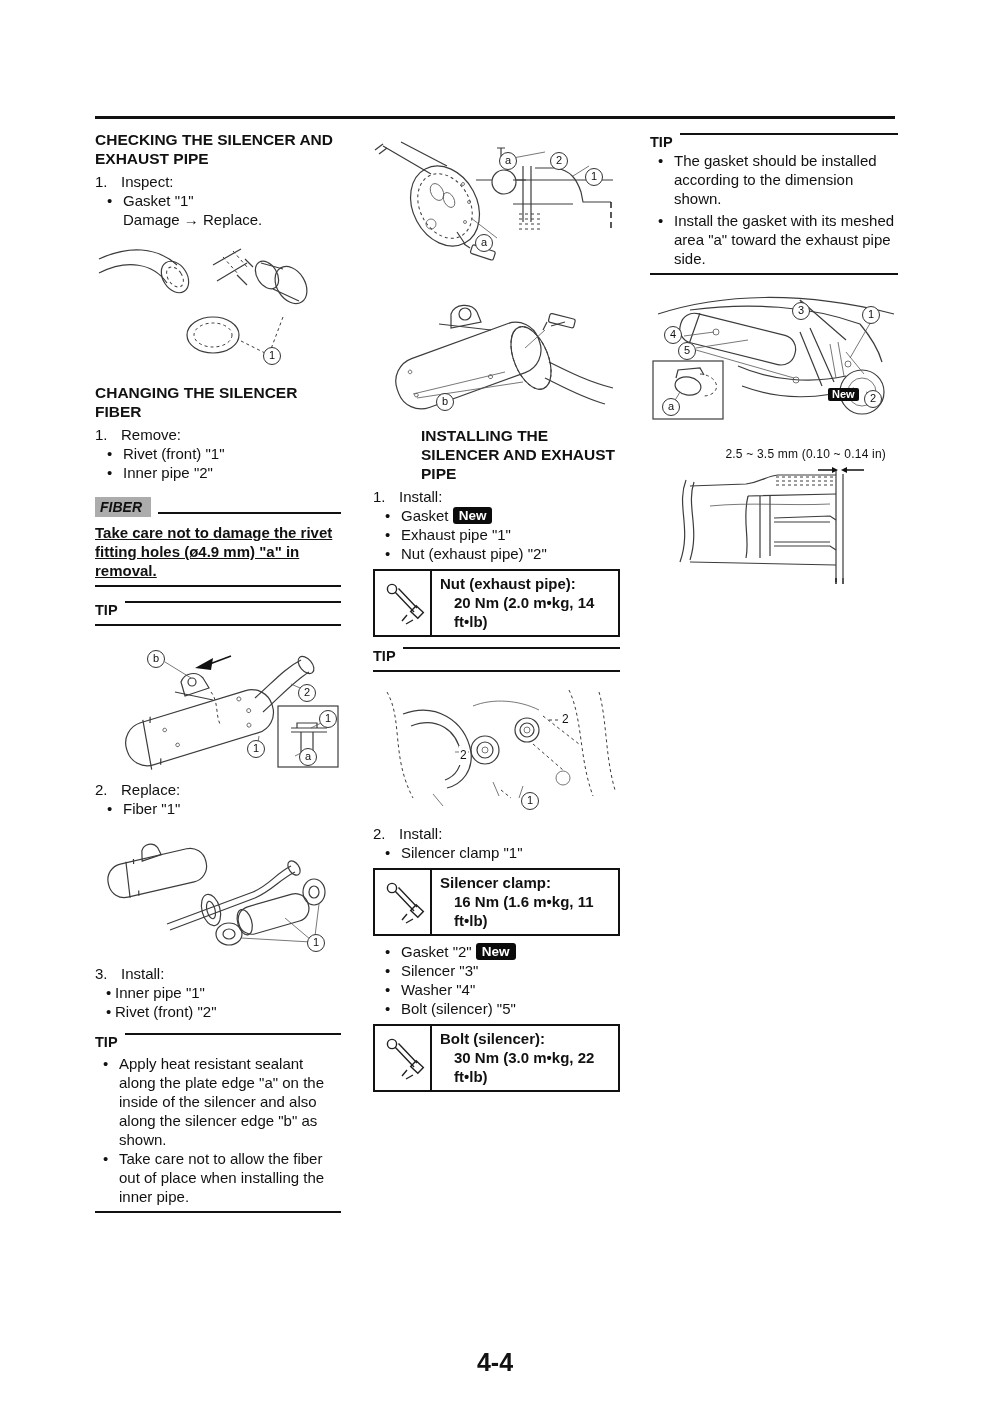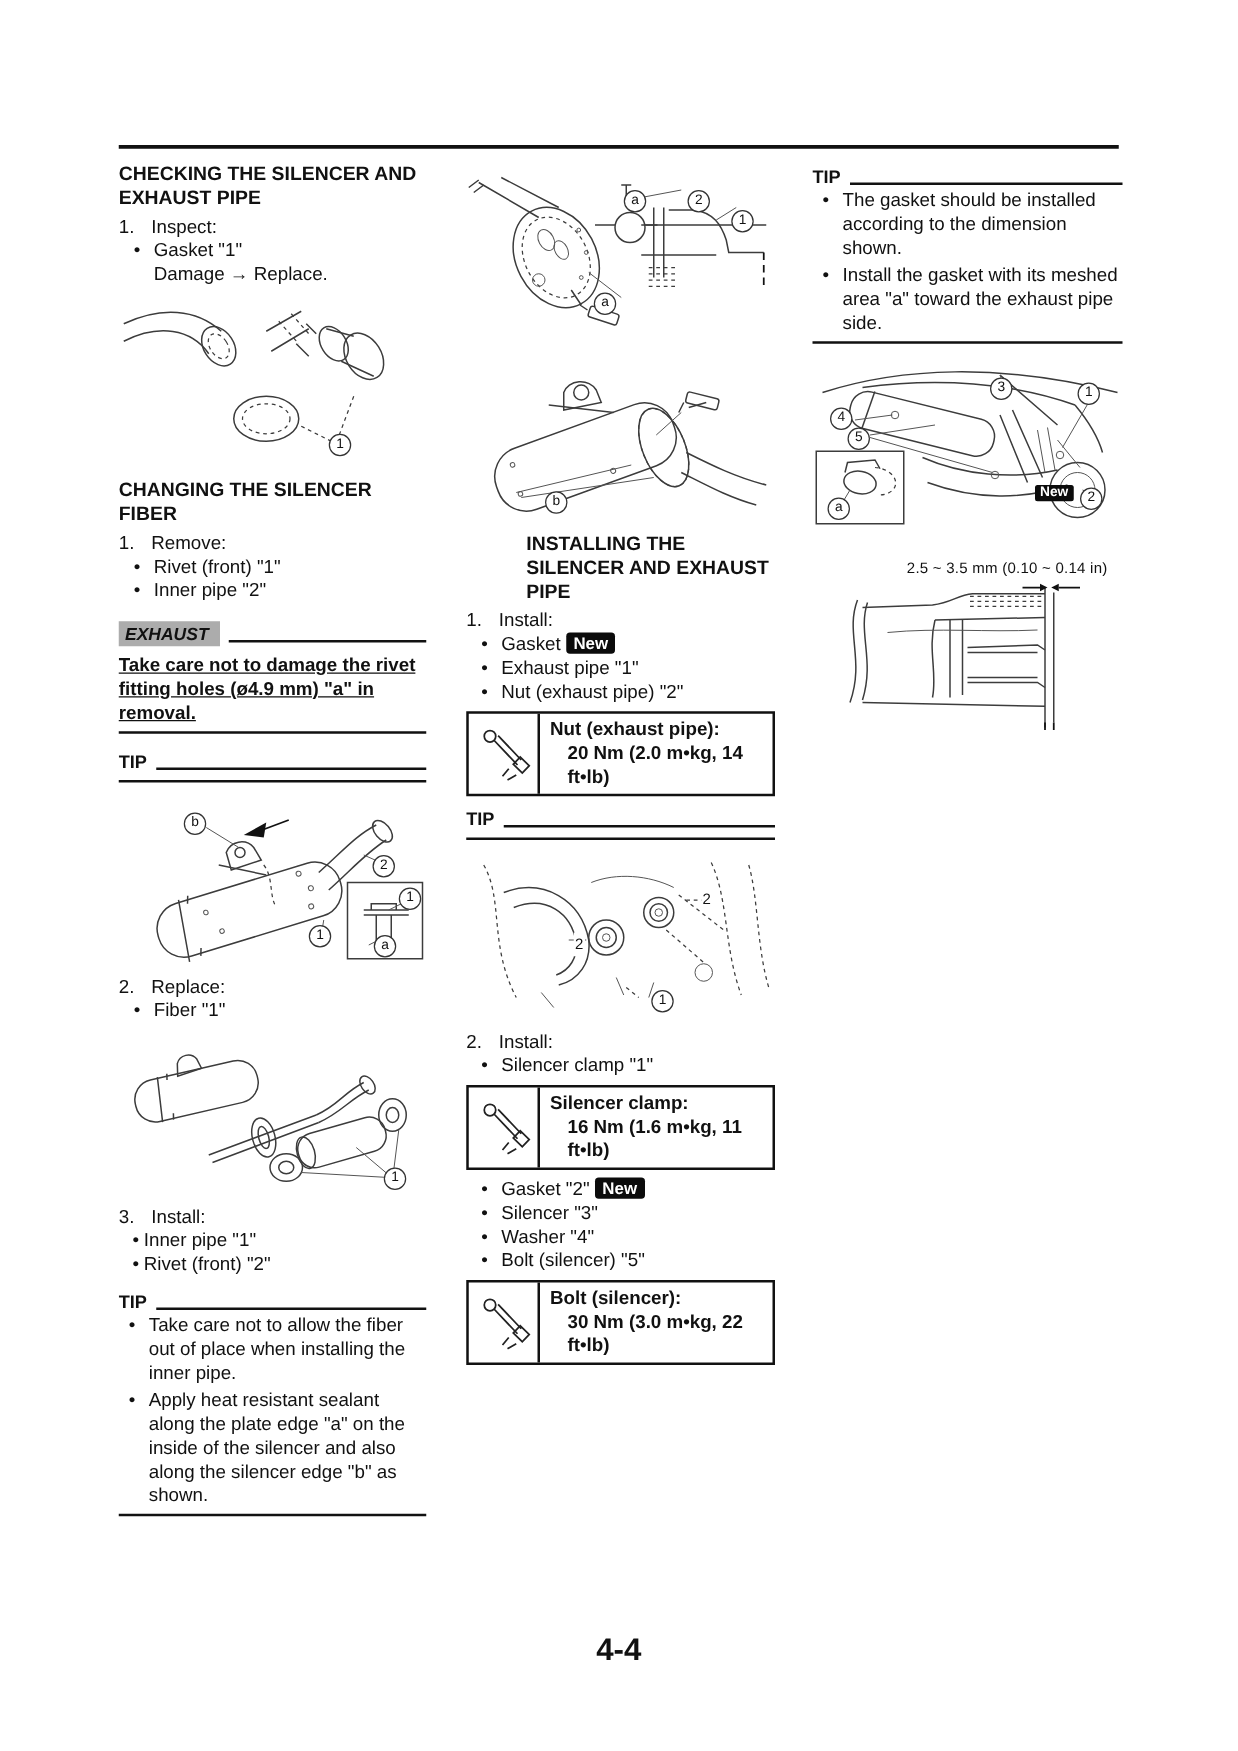--- a/index.html
+++ b/index.html
@@ -15,21 +15,21 @@
   .h3{font-size:15.5px;font-weight:bold;line-height:19px;margin:0;}
   .step{margin-top:4px;}
   .stepnum{display:inline-block;width:26px;}
   .bul{position:relative;padding-left:28px;margin-top:0;}
   .bul::before{content:"\2022";position:absolute;left:12px;}
   .bul-tight{position:relative;padding-left:20px;}
   .bul-tight::before{content:"\2022";position:absolute;left:11px;}
   .bul-r{position:relative;padding-left:24px;}
   .bul-r::before{content:"\2022";position:absolute;left:8px;}
   .sub{padding-left:28px;}
-  .tip-head{display:flex;align-items:flex-end;margin-top:14px;}
+  .tip-head{display:flex;align-items:flex-start;margin-top:14px;}
   .tip-label{font-size:14.5px;font-weight:bold;line-height:18px;}
   .tip-fill{flex:1;border-bottom:2px solid #111;margin-bottom:3px;margin-left:7px;}
   .rule-end{border-bottom:2px solid #111;margin-top:5px;}
   .notice-head{display:flex;align-items:flex-end;margin-top:15px;}
   .notice-badge{background:#acacac;color:#111;font-weight:bold;font-style:italic;
                 font-size:14px;line-height:18px;padding:1px 9px 1px 5px;}
   .bold{font-weight:bold;text-decoration:underline;}
   .fig{position:relative;}
   .fig svg{display:block;}
   .co{position:absolute;width:16px;height:16px;border:1.3px solid #333;border-radius:50%;
@@ -37,21 +37,21 @@
   .plain-callout{position:absolute;font-size:12px;background:#fff;padding:0 1px;}
   .new-badge{display:inline-block;background:#0b0b0b;color:#fff;font-weight:bold;
              font-size:13.5px;line-height:17px;padding:0 6px;border-radius:3px;vertical-align:1px;}
   .new-badge-fig{position:absolute;background:#0b0b0b;color:#fff;font-weight:bold;
              font-size:11px;line-height:13px;padding:0 4px;border-radius:2px;}
   .torque-box{display:flex;border:2px solid #111;margin-top:6px;background:#fff;}
   .torque-icon-cell{width:55px;border-right:2px solid #111;display:flex;align-items:center;justify-content:center;}
   .torque-text{flex:1;padding:3px 6px 4px 8px;font-weight:bold;}
   .torque-spec{padding-left:14px;}
   .dim-label{font-size:12px;text-align:right;padding-right:12px;letter-spacing:0.2px;}
-  .footer-page{position:absolute;left:0;top:1306px;width:990px;text-align:center;
+  .footer-page{position:absolute;left:0;top:1348px;width:990px;text-align:center;
                font-size:25px;font-weight:bold;}
   .ln{stroke:#3c3c3c;stroke-width:1.2;fill:none;}
   .lnthin{stroke:#555;stroke-width:0.8;fill:none;}
   .lnd{stroke:#3c3c3c;stroke-width:1;fill:none;stroke-dasharray:3 3;}
   .lnblk{stroke:#111;stroke-width:1.4;fill:none;}
 </style>
 </head>
 <body>
 
 <div class="page">
@@ -83,21 +83,21 @@
       </svg>
       <span class="co" style="left:168px;top:110px;">1</span>
     </div>
 
     <div class="h3" style="margin-top:12px;">CHANGING THE SILENCER FIBER</div>
     <div class="step"><span class="stepnum">1.</span><span>Remove:</span></div>
     <div class="bul">Rivet (front) "1"</div>
     <div class="bul">Inner pipe "2"</div>
 
     <div class="notice-head">
-      <span class="notice-badge">EXHAUST</span>
+      <span class="notice-badge">FIBER</span>
       <span class="tip-fill"></span>
     </div>
     <div class="bold" style="margin-top:6px;">Take care not to damage the rivet fitting holes (ø4.9 mm) "a" in removal.</div>
     <div class="rule-end"></div>
 
     <div class="tip-head">
       <span class="tip-label">TIP</span>
       <span class="tip-fill"></span>
     </div>
     <div class="rule-end"></div>
@@ -163,22 +163,22 @@
     </div>
 
     <div class="step" style="margin-top:12px;"><span class="stepnum">3.</span><span>Install:</span></div>
     <div class="bul-tight">Inner pipe "1"</div>
     <div class="bul-tight">Rivet (front) "2"</div>
 
     <div class="tip-head" style="margin-top:12px;">
       <span class="tip-label">TIP</span>
       <span class="tip-fill"></span>
     </div>
+    <div class="bul-r" style="margin-top:3px;">Apply heat resistant sealant along the plate edge "a" on the inside of the silencer and also along the silencer edge "b" as shown.</div>
     <div class="bul-r">Take care not to allow the fiber out of place when installing the inner pipe.</div>
-    <div class="bul-r" style="margin-top:3px;">Apply heat resistant sealant along the plate edge "a" on the inside of the silencer and also along the silencer edge "b" as shown.</div>
     <div class="rule-end"></div>
   </div>
 
   <div class="col col-mid">
 
     <div class="fig" style="height:146px;">
       <svg width="247" height="146" viewBox="0 0 247 146">
         <path class="ln" d="M10 6 L58 34 M28 2 L74 26"></path>
         <path class="ln" d="M2 10 l8 -6 M6 14 l8 -6"></path>
         <ellipse class="ln" cx="72" cy="66" rx="32" ry="42" transform="rotate(-28 72 66)"></ellipse>

